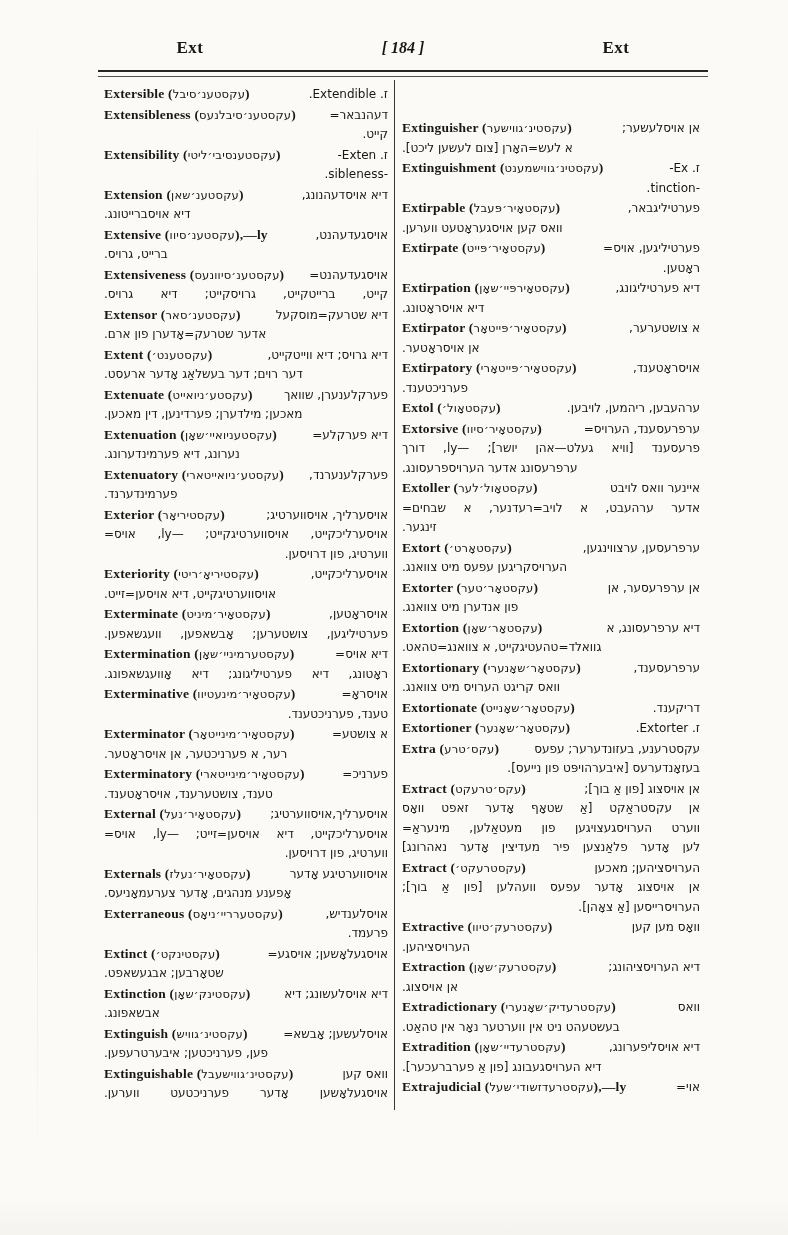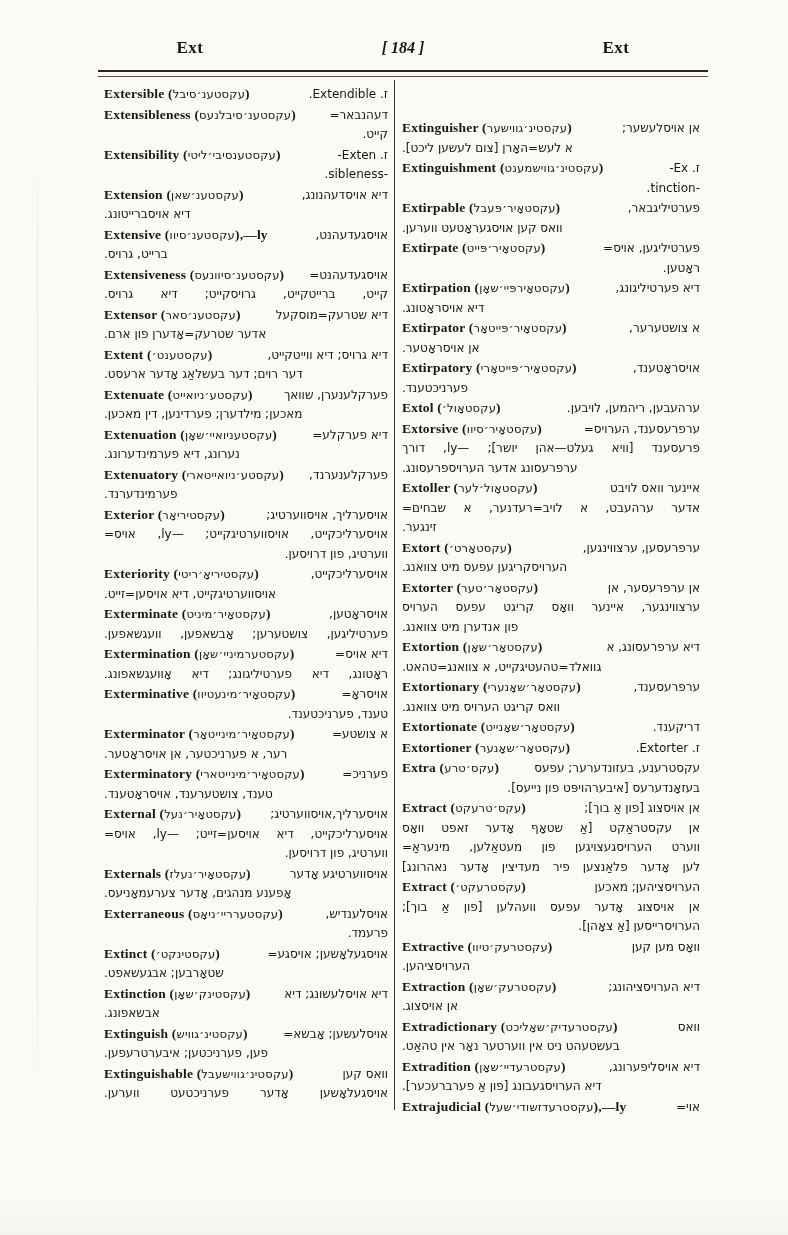--- a/index.html
+++ b/index.html
@@ -338,21 +338,20 @@
           <span class="hw">Extort (<span class="pr" dir="rtl">עקסטאָרט׳</span>)</span>
           <span class="df" dir="rtl">ערפרעסען, ערצווינגען,</span>
         </div>
         <div class="cont al" dir="rtl">הערויסקריגען עפעס מיט צוואנג.</div>
       </div>
       <div class="entry">
         <div class="fl">
           <span class="hw">Extorter (<span class="pr" dir="rtl">עקסטאָר׳טער</span>)</span>
           <span class="df" dir="rtl">אן ערפרעסער, אן</span>
         </div>
-        <div class="cont aj" dir="rtl">ערצווינגער, איינער וואָס קריגט עפעס הערויס</div>
         <div class="cont al" dir="rtl">פון אנדערן מיט צוואנג.</div>
       </div>
       <div class="entry">
         <div class="fl">
           <span class="hw">Extortion (<span class="pr" dir="rtl">עקסטאָר׳שאָן</span>)</span>
           <span class="df" dir="rtl">דיא ערפרעסונג, א</span>
         </div>
         <div class="cont al" dir="rtl">גוואלד=טהעטיגקייט, א צוואנג=טהאט.</div>
       </div>
       <div class="entry">
@@ -407,21 +406,21 @@
       </div>
       <div class="entry">
         <div class="fl">
           <span class="hw">Extraction (<span class="pr" dir="rtl">עקסטרעק׳שאָן</span>)</span>
           <span class="df" dir="rtl">דיא הערויסציהונג;</span>
         </div>
         <div class="cont al" dir="rtl">אן אויסצוג.</div>
       </div>
       <div class="entry">
         <div class="fl">
-          <span class="hw">Extradictionary (<span class="pr" dir="rtl">עקסטרעדיק׳שאָליכט</span>)</span>
+          <span class="hw">Extradictionary (<span class="pr" dir="rtl">עקסטרעדיק׳שאָנערי</span>)</span>
           <span class="df" dir="rtl">וואס</span>
         </div>
         <div class="cont al" dir="rtl">בעשטעהט ניט אין ווערטער נאָר אין טהאַט.</div>
       </div>
       <div class="entry">
         <div class="fl">
           <span class="hw">Extradition (<span class="pr" dir="rtl">עקסטרעדיי׳שאָן</span>)</span>
           <span class="df" dir="rtl">דיא אויסליפערונג,</span>
         </div>
         <div class="cont al" dir="rtl">דיא הערויסגעבונג [פון אַ פערברעכער].</div>

